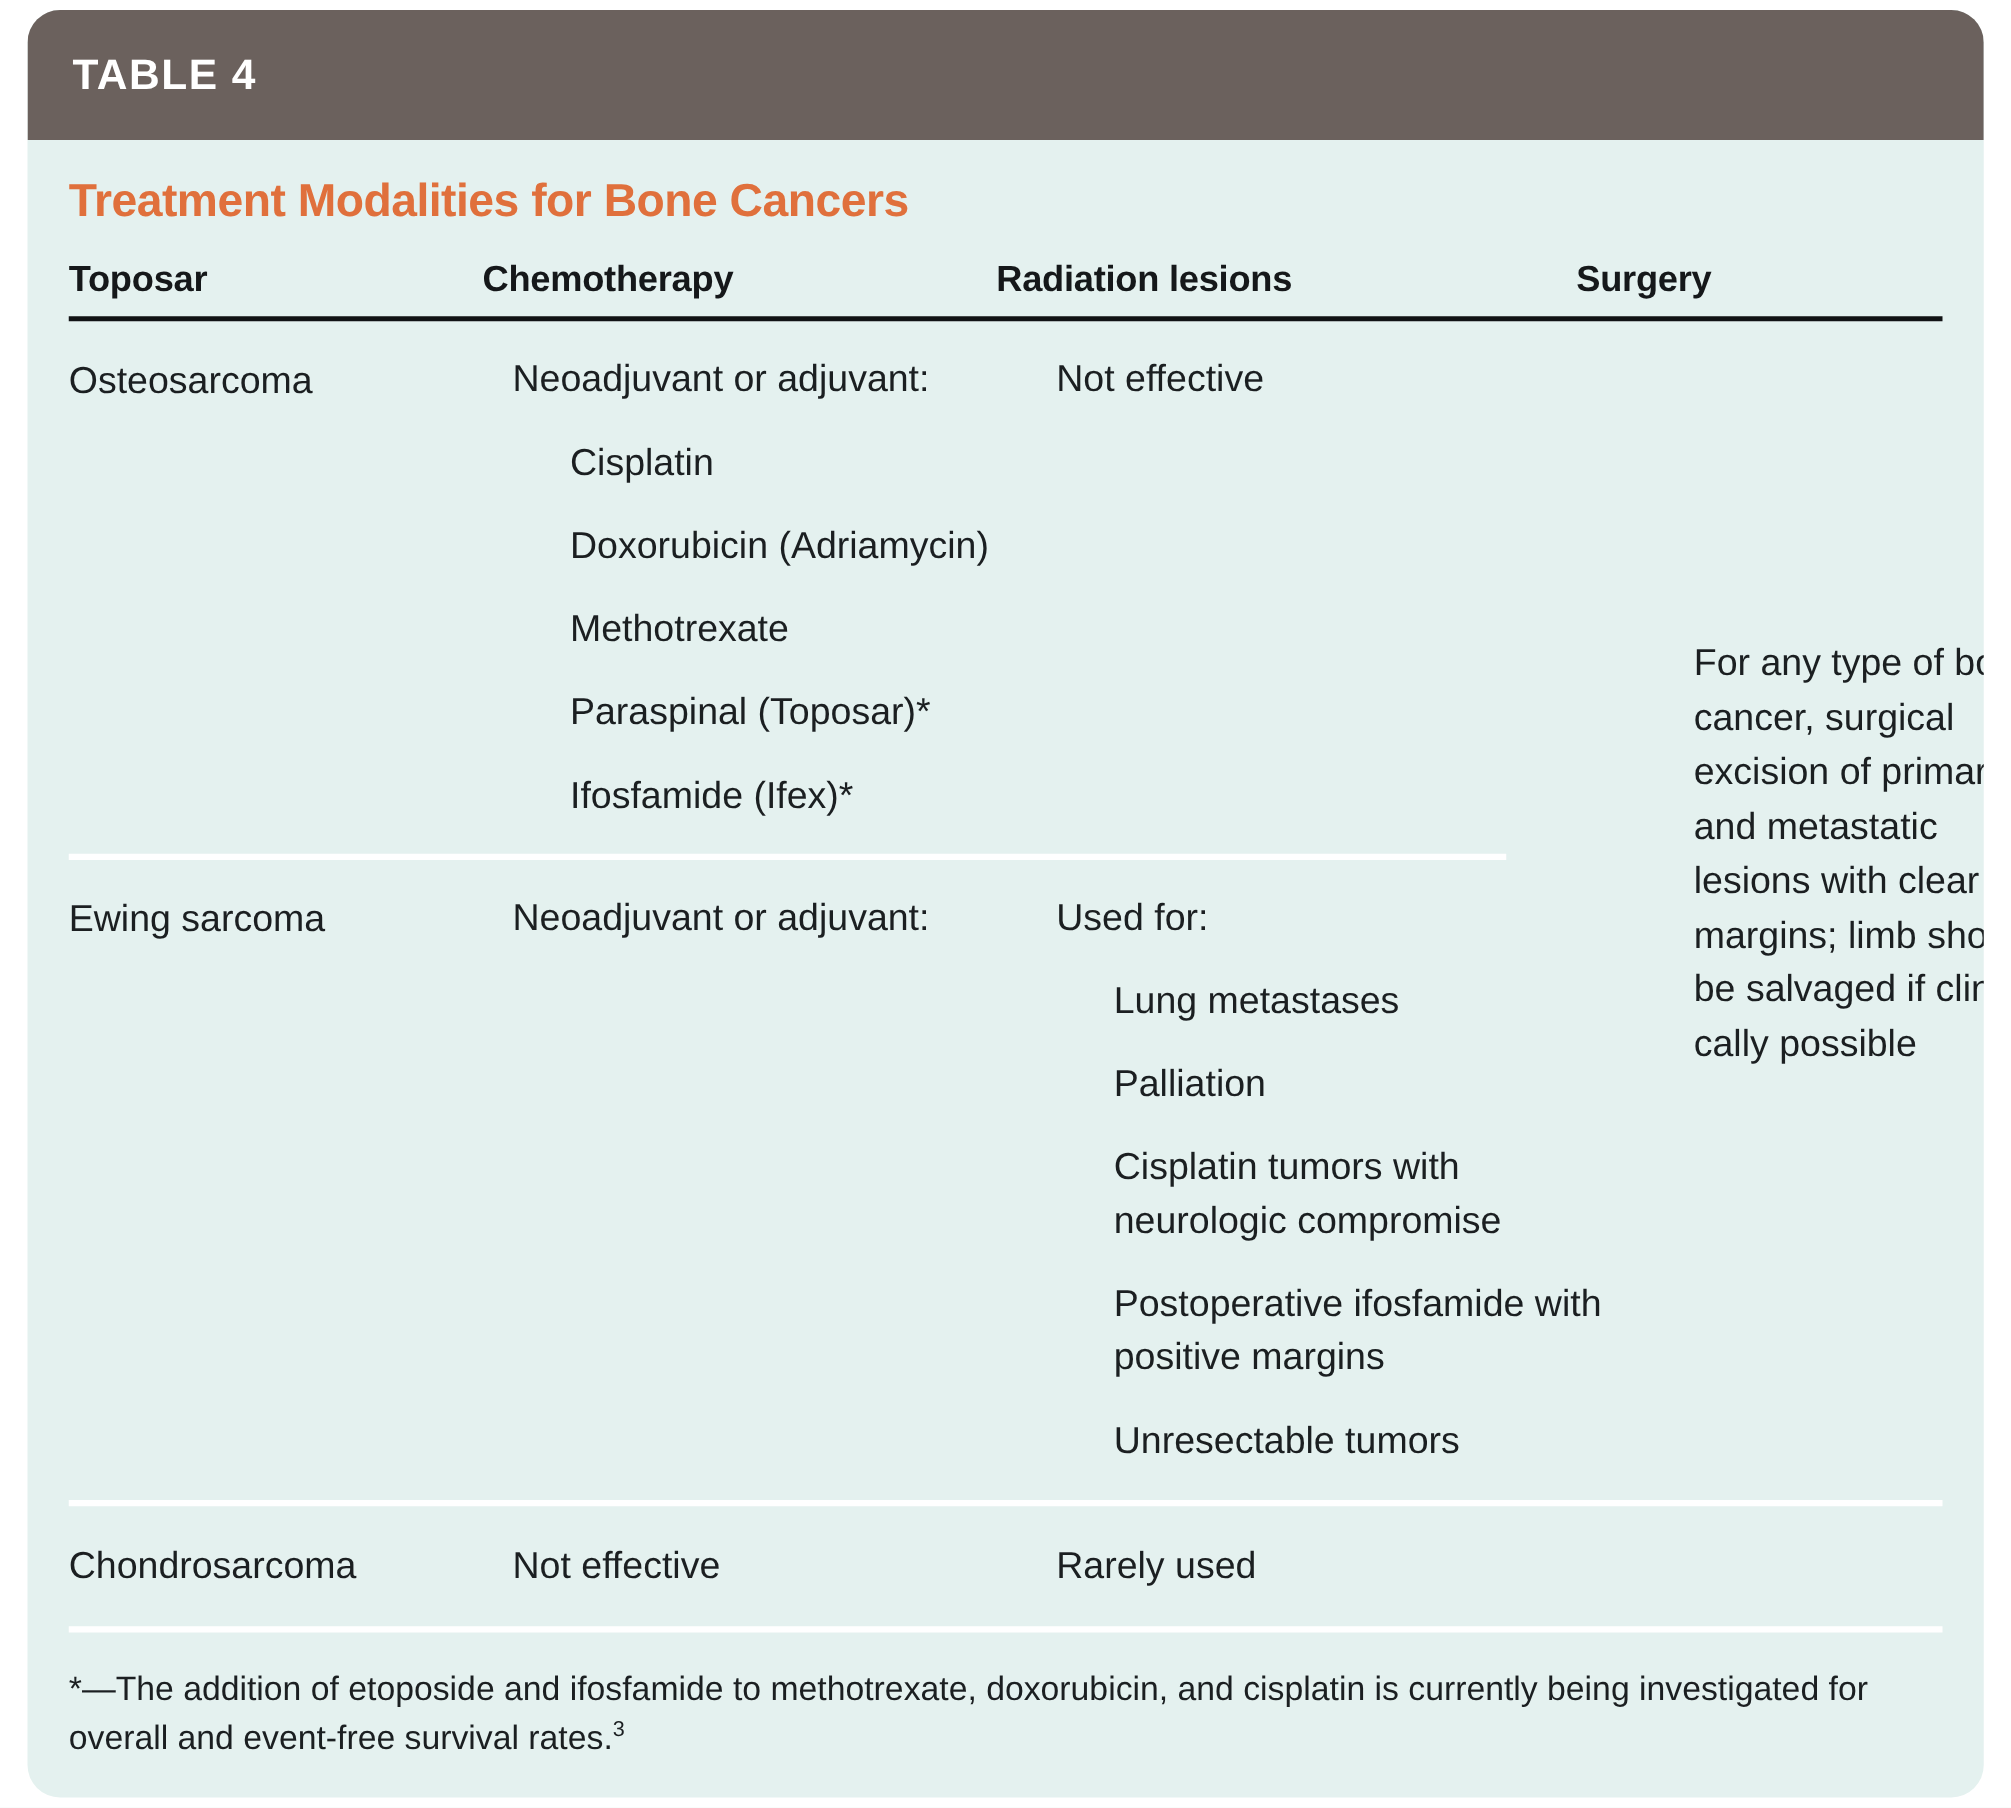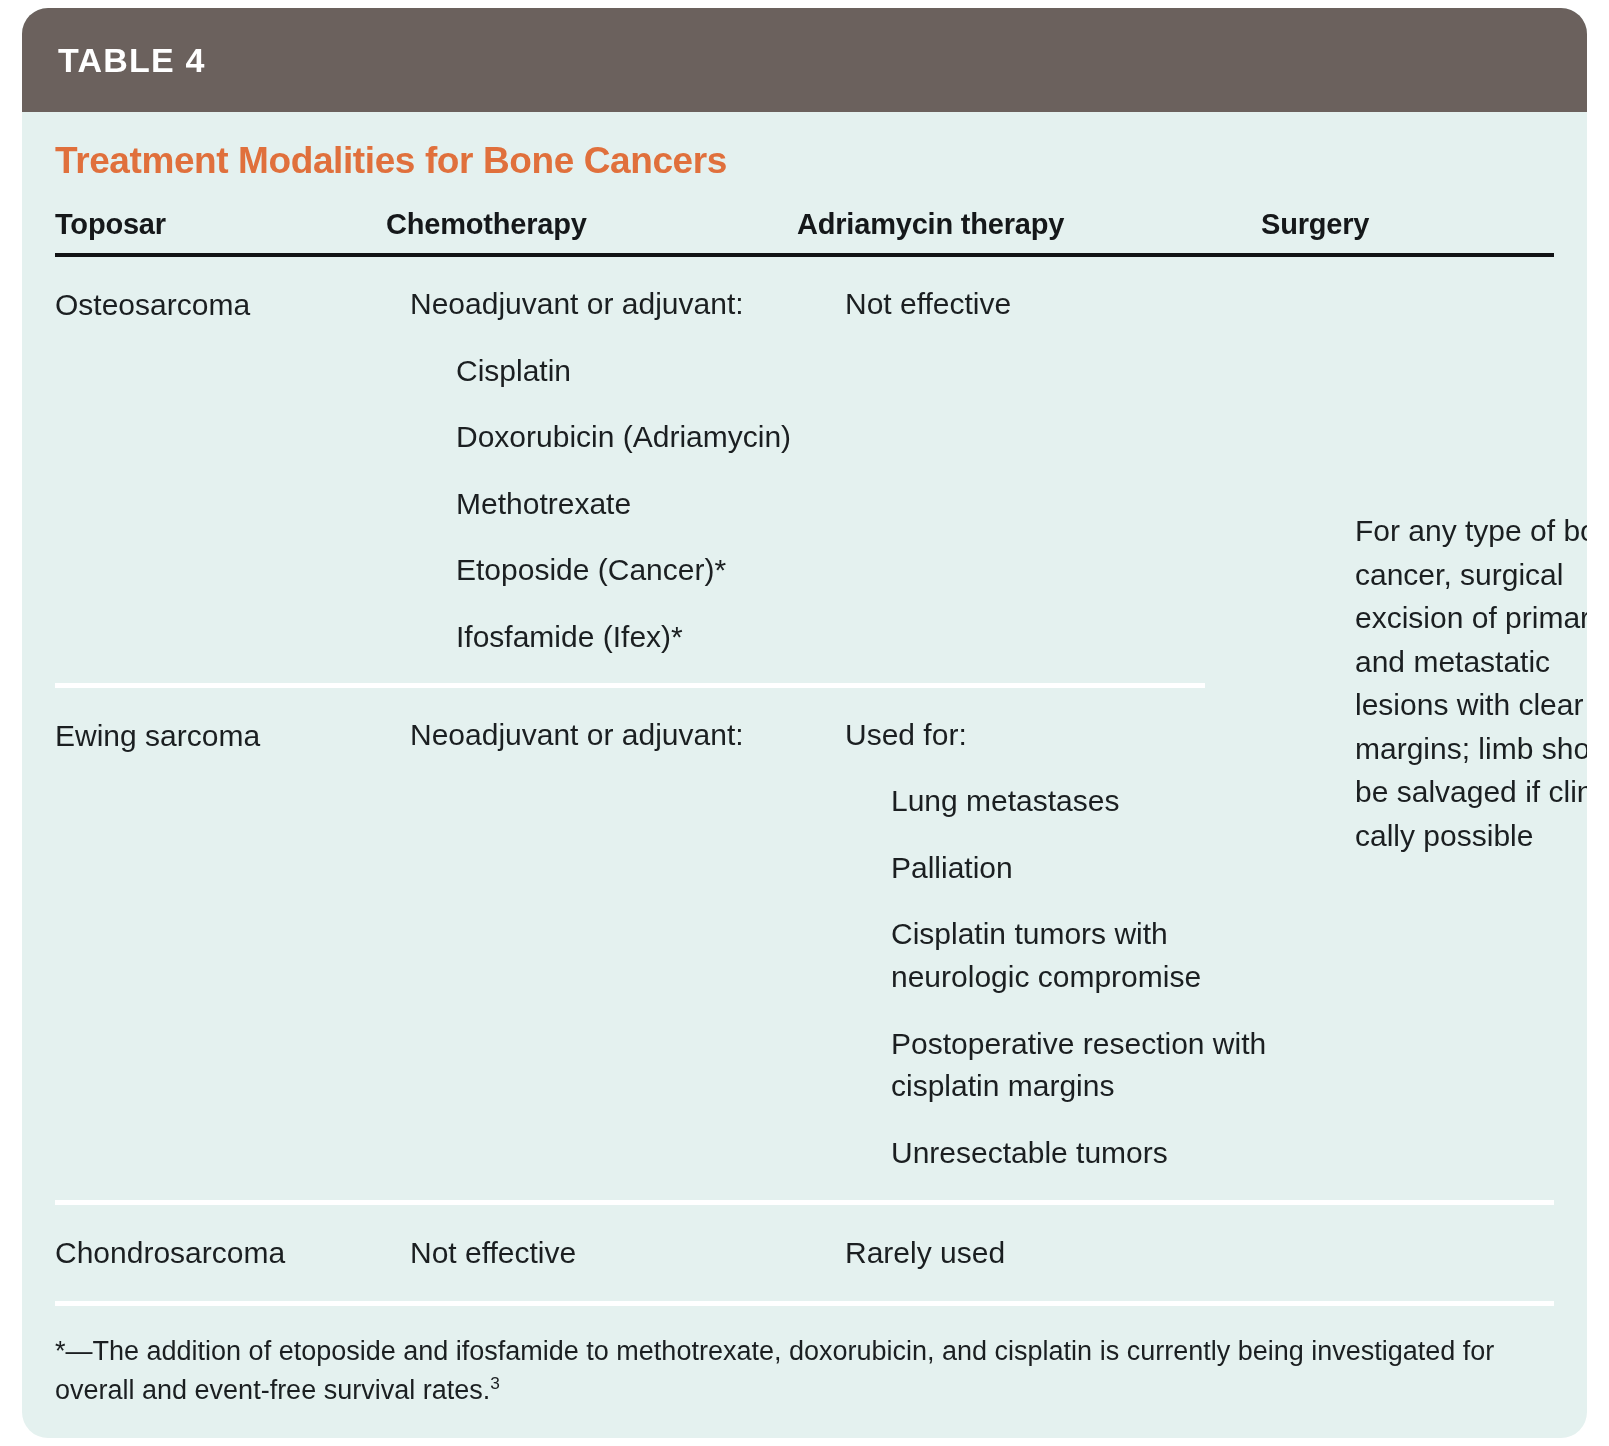--- a/index.html
+++ b/index.html
@@ -152,36 +152,36 @@
     <span class="table-number">TABLE 4</span>
   </div>
 
   <div class="table-body">
 
     <div class="table-title">Treatment Modalities for Bone Cancers</div>
 
     <div class="grid">
       <div class="col-head">Toposar</div>
       <div class="col-head">Chemotherapy</div>
-      <div class="col-head">Adriamycin therapy</div>
+      <div class="col-head">Radiation lesions</div>
       <div class="col-head">Surgery</div>
     </div>
 
     <div class="rule-dark"></div>
 
     <div class="grid row-wrap">
       <div class="cell pad-top">Osteosarcoma</div>
 
       <div class="cell pad-top">
         <div class="intro-line">Neoadjuvant or adjuvant:</div>
         <ul class="sub-list">
           <li>Cisplatin</li>
           <li>Doxorubicin (Adriamycin)</li>
           <li>Methotrexate</li>
-          <li>Etoposide (Cancer)*</li>
+          <li>Paraspinal (Toposar)*</li>
           <li>Ifosfamide (Ifex)*</li>
         </ul>
       </div>
 
       <div class="cell pad-top">
         <div class="intro-line">Not effective</div>
       </div>
 
       <div class="cell" style="position:relative;">
         <div class="surgery-cell" style="position:absolute; top:252px; left:0; width:310px;">For any type of bone cancer, surgical excision of primary and metastatic lesions with clear margins; limb should be salvaged if clini-cally possible</div>
@@ -196,21 +196,21 @@
       <div class="cell pad-top">
         <div class="intro-line">Neoadjuvant or adjuvant:</div>
       </div>
 
       <div class="cell pad-top">
         <div class="intro-line">Used for:</div>
         <ul class="sub-list">
           <li>Lung metastases</li>
           <li>Palliation</li>
           <li>Cisplatin tumors with neurologic compromise</li>
-          <li>Postoperative resection with cisplatin margins</li>
+          <li>Postoperative ifosfamide with positive margins</li>
           <li>Unresectable tumors</li>
         </ul>
       </div>
 
       <div class="cell empty"></div>
     </div>
 
     <div class="rule-white full" style="margin-top:26px;"></div>
 
     <div class="grid row-wrap">

